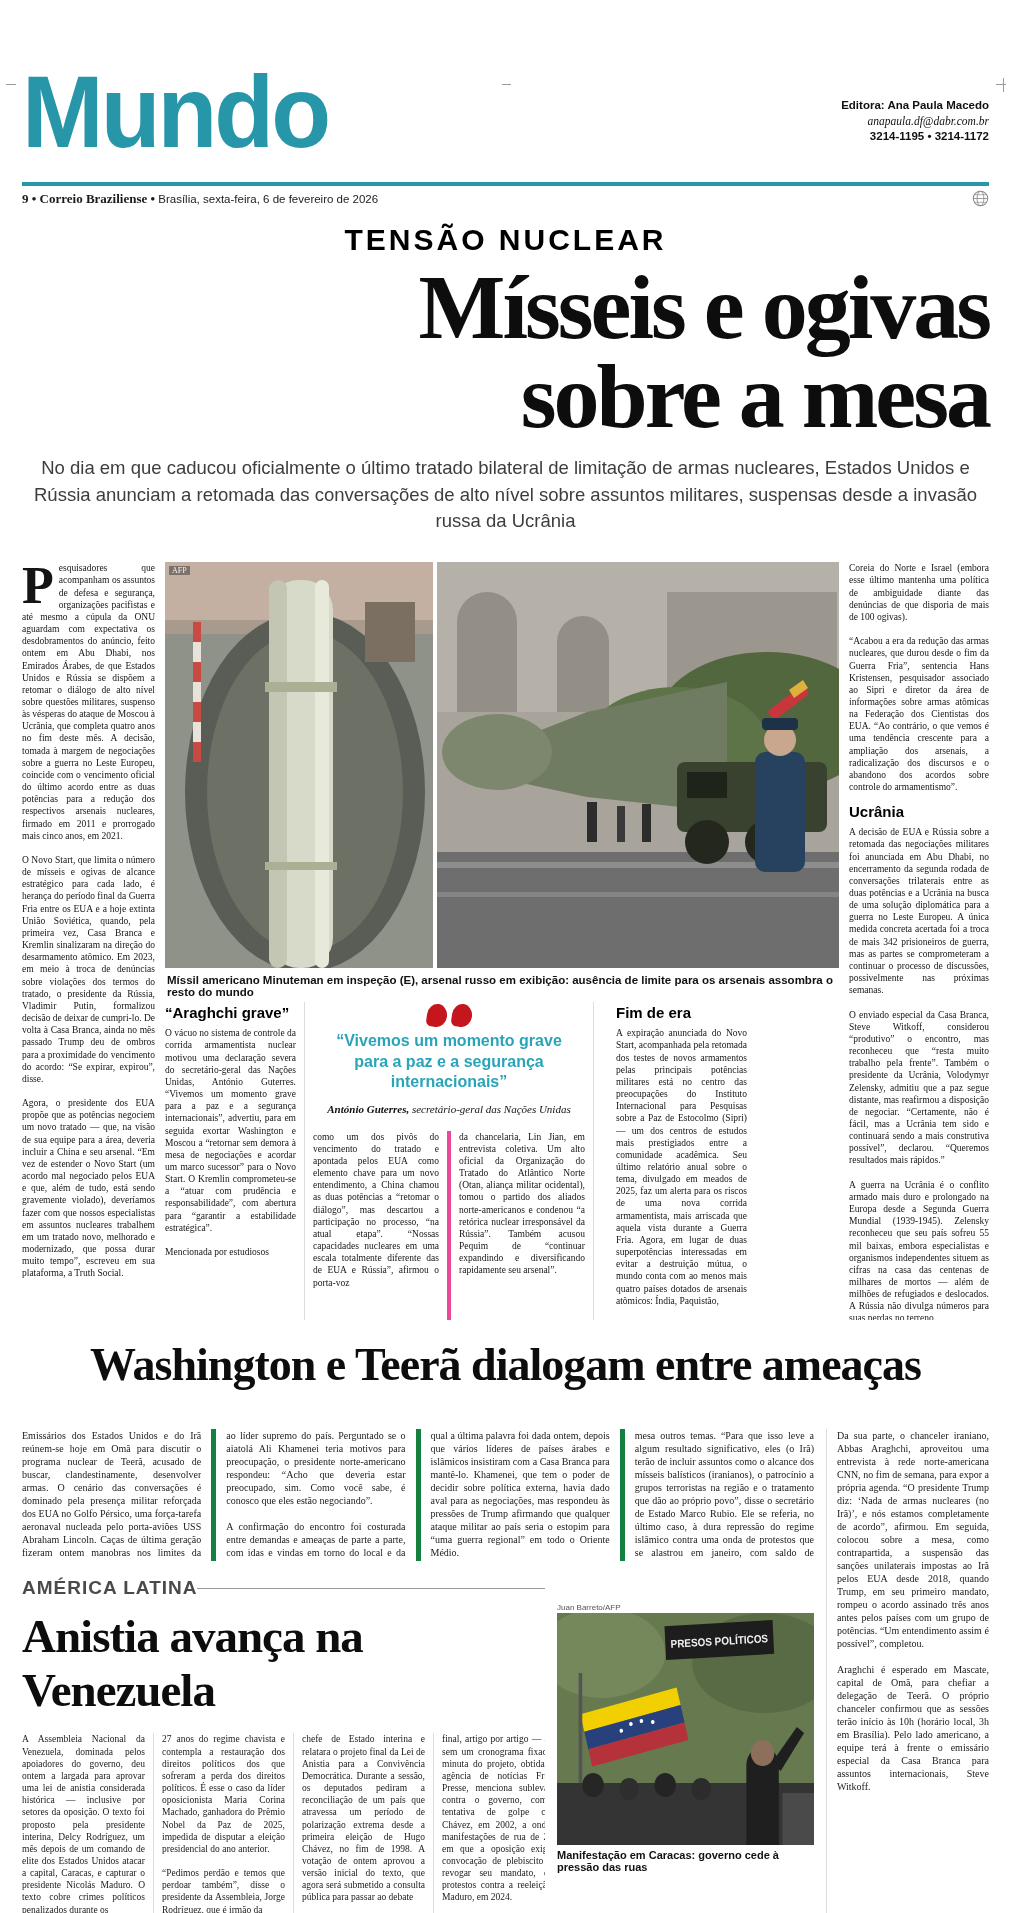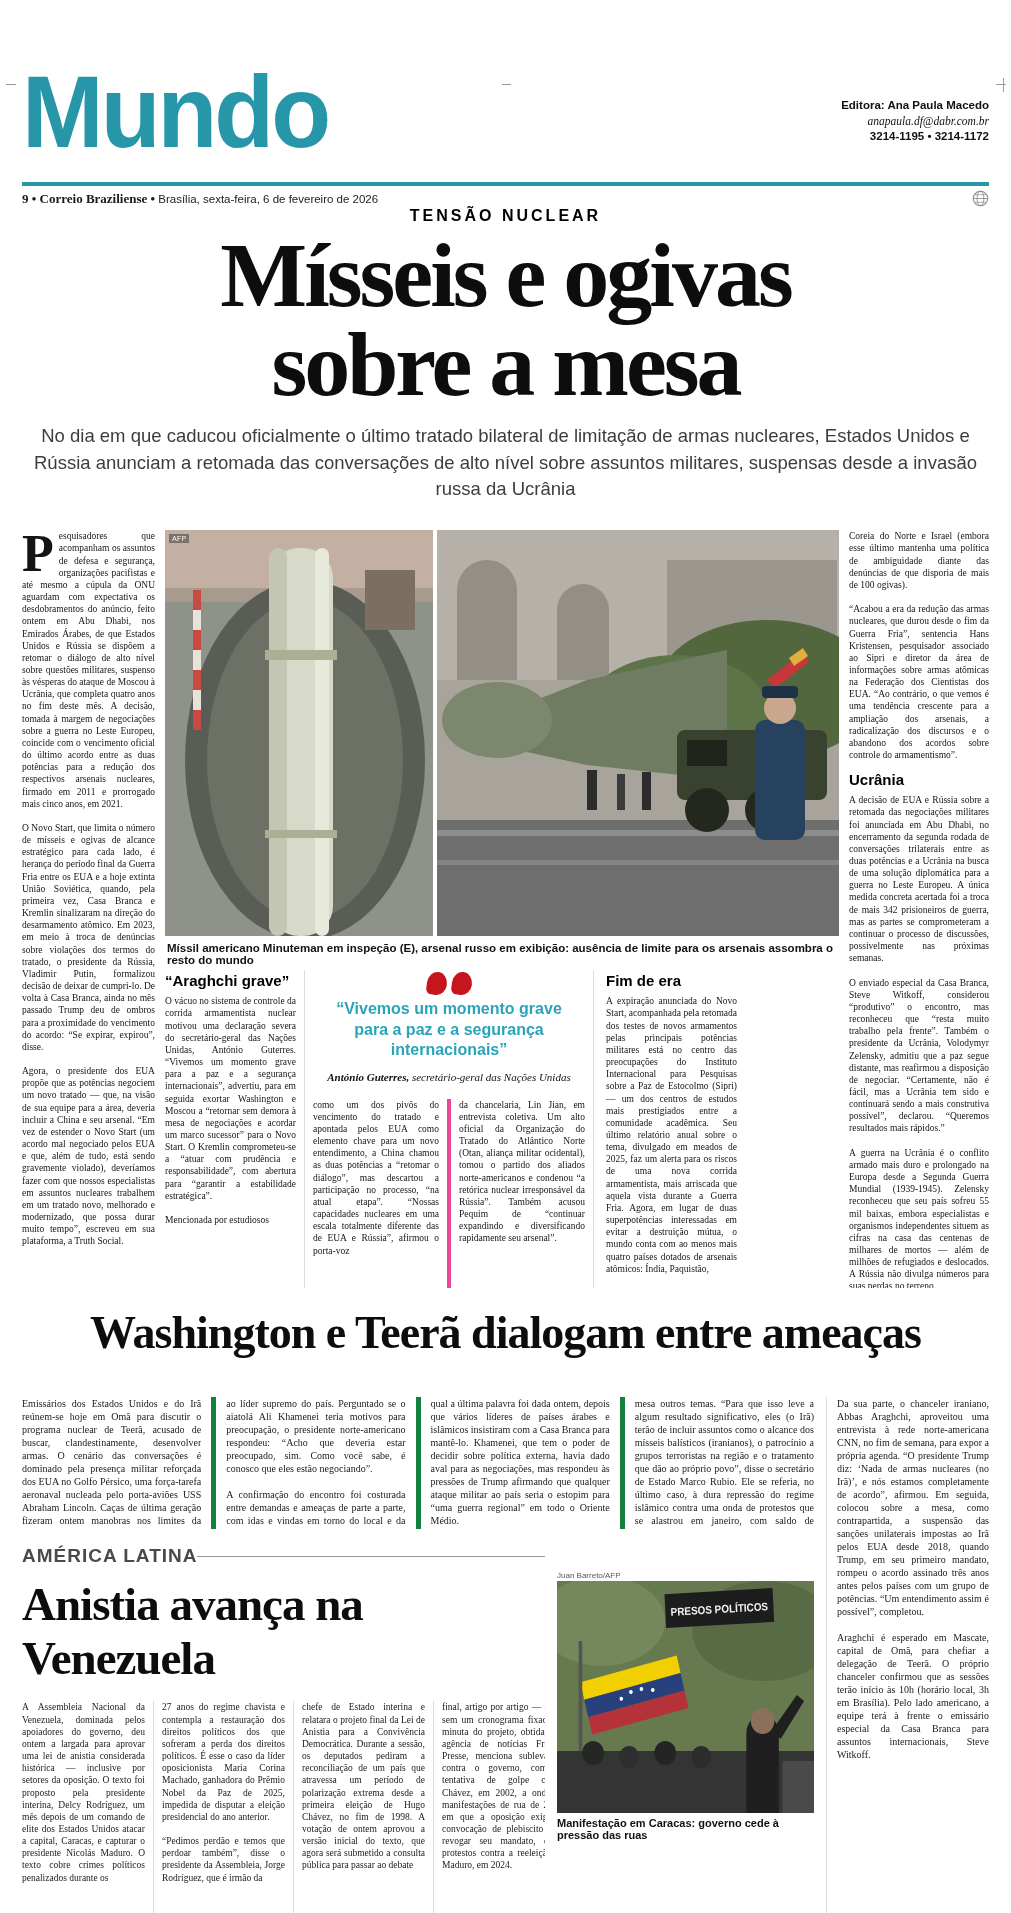--- a/index.html
+++ b/index.html
@@ -26,48 +26,48 @@
   .editorbox .em{font-style:italic;font-family:"Liberation Serif",serif;}
   .tealrule{height:4px;background:#2796a9;margin-top:2px;}
   .dateline{display:flex;align-items:center;justify-content:space-between;
             margin-top:4px;font-size:12px;}
   .dateline .left .b{font-family:"Liberation Serif",serif;font-weight:bold;font-size:13px;}
   .dateline .left .r{font-family:"Liberation Sans",sans-serif;font-size:11.5px;color:#222;}
   .globe{width:17px;height:17px;}
 
   
   .kicker{text-align:center;font-family:"Liberation Sans",sans-serif;font-weight:bold;
-          font-size:16px;letter-spacing:3px;color:#000;}
-  .headline{text-align:center;font-weight:bold;font-size:92px;line-height:0.97;
+          font-size:30px;letter-spacing:3px;margin-top:16px;color:#000;}
+  .headline{text-align:right;font-weight:bold;font-size:92px;line-height:0.97;
             letter-spacing:-3px;margin-top:8px;color:#0d0d0d;}
   .deck{text-align:center;font-family:"Liberation Sans",sans-serif;font-size:18.5px;
         color:#3d3d3d;line-height:1.42;margin-top:14px;}
 
   
   .mainband{display:flex;gap:10px;margin-top:28px;height:758px;overflow:hidden;}
   .coltext{font-size:9.5px;line-height:1.28;text-align:justify;white-space:pre-line;
            color:#141414;}
   .col1{width:133px;flex:none;overflow:hidden;}
   .col1 .coltext::first-letter{float:left;font-size:52px;line-height:0.82;font-weight:bold;
            padding:3px 5px 0 0;}
   .rightcol{width:140px;flex:none;overflow:hidden;}
   .centerzone{flex:1;display:flex;flex-direction:column;min-width:0;}
   .photorow{display:flex;gap:4px;height:406px;}
   .photo1{width:40%;position:relative;overflow:hidden;}
   .photo2{width:60%;position:relative;overflow:hidden;}
   .photo1 svg,.photo2 svg,.photo3 svg{display:block;width:100%;height:100%;}
-  .credit-on-photo{position:absolute;top:4px;left:4px;font-family:Liberation Mono, monospace;
+  .credit-on-photo{position:absolute;top:4px;left:4px;font-family:Liberation Serif, serif;
            font-size:8px;color:#f2f2f2;background:rgba(40,40,40,.45);padding:0 3px;}
   .photocaption{font-family:"Liberation Sans",sans-serif;font-weight:bold;font-size:11.5px;
            color:#111;padding:6px 0 4px 2px;}
   .lowerband{display:flex;gap:8px;flex:1;overflow:hidden;}
   .lcol{width:131px;flex:none;overflow:hidden;}
   .lcol + .lcol, .quotecols{border-left:1px solid #dcdcdc;padding-left:8px;}
   .quotecols{width:272px;flex:none;display:flex;flex-direction:column;overflow:hidden;}
-  .fimcol{border-left:1px solid #dcdcdc;padding-left:12px;}
+  .fimcol{border-left:1px solid #dcdcdc;padding-left:22px;}
   .subhead{font-family:"Liberation Sans",sans-serif;font-weight:bold;font-size:15px;
            margin:2px 0 6px 0;color:#000;}
   .quoteblock{text-align:center;padding:2px 6px 8px 6px;}
   .qmarks{display:flex;justify-content:center;gap:5px;margin-bottom:4px;}
   .qmark{width:20px;height:23px;background:#c4161c;border-radius:55% 55% 55% 6px;
          transform:rotate(8deg);}
   .quotetext{font-family:"Liberation Sans",sans-serif;font-weight:bold;font-size:16px;
              line-height:1.28;color:#2aa4b8;}
   .quoteattr{font-size:11px;margin-top:10px;color:#111;}
   .quoteattr .b{font-weight:bold;font-style:italic;}

